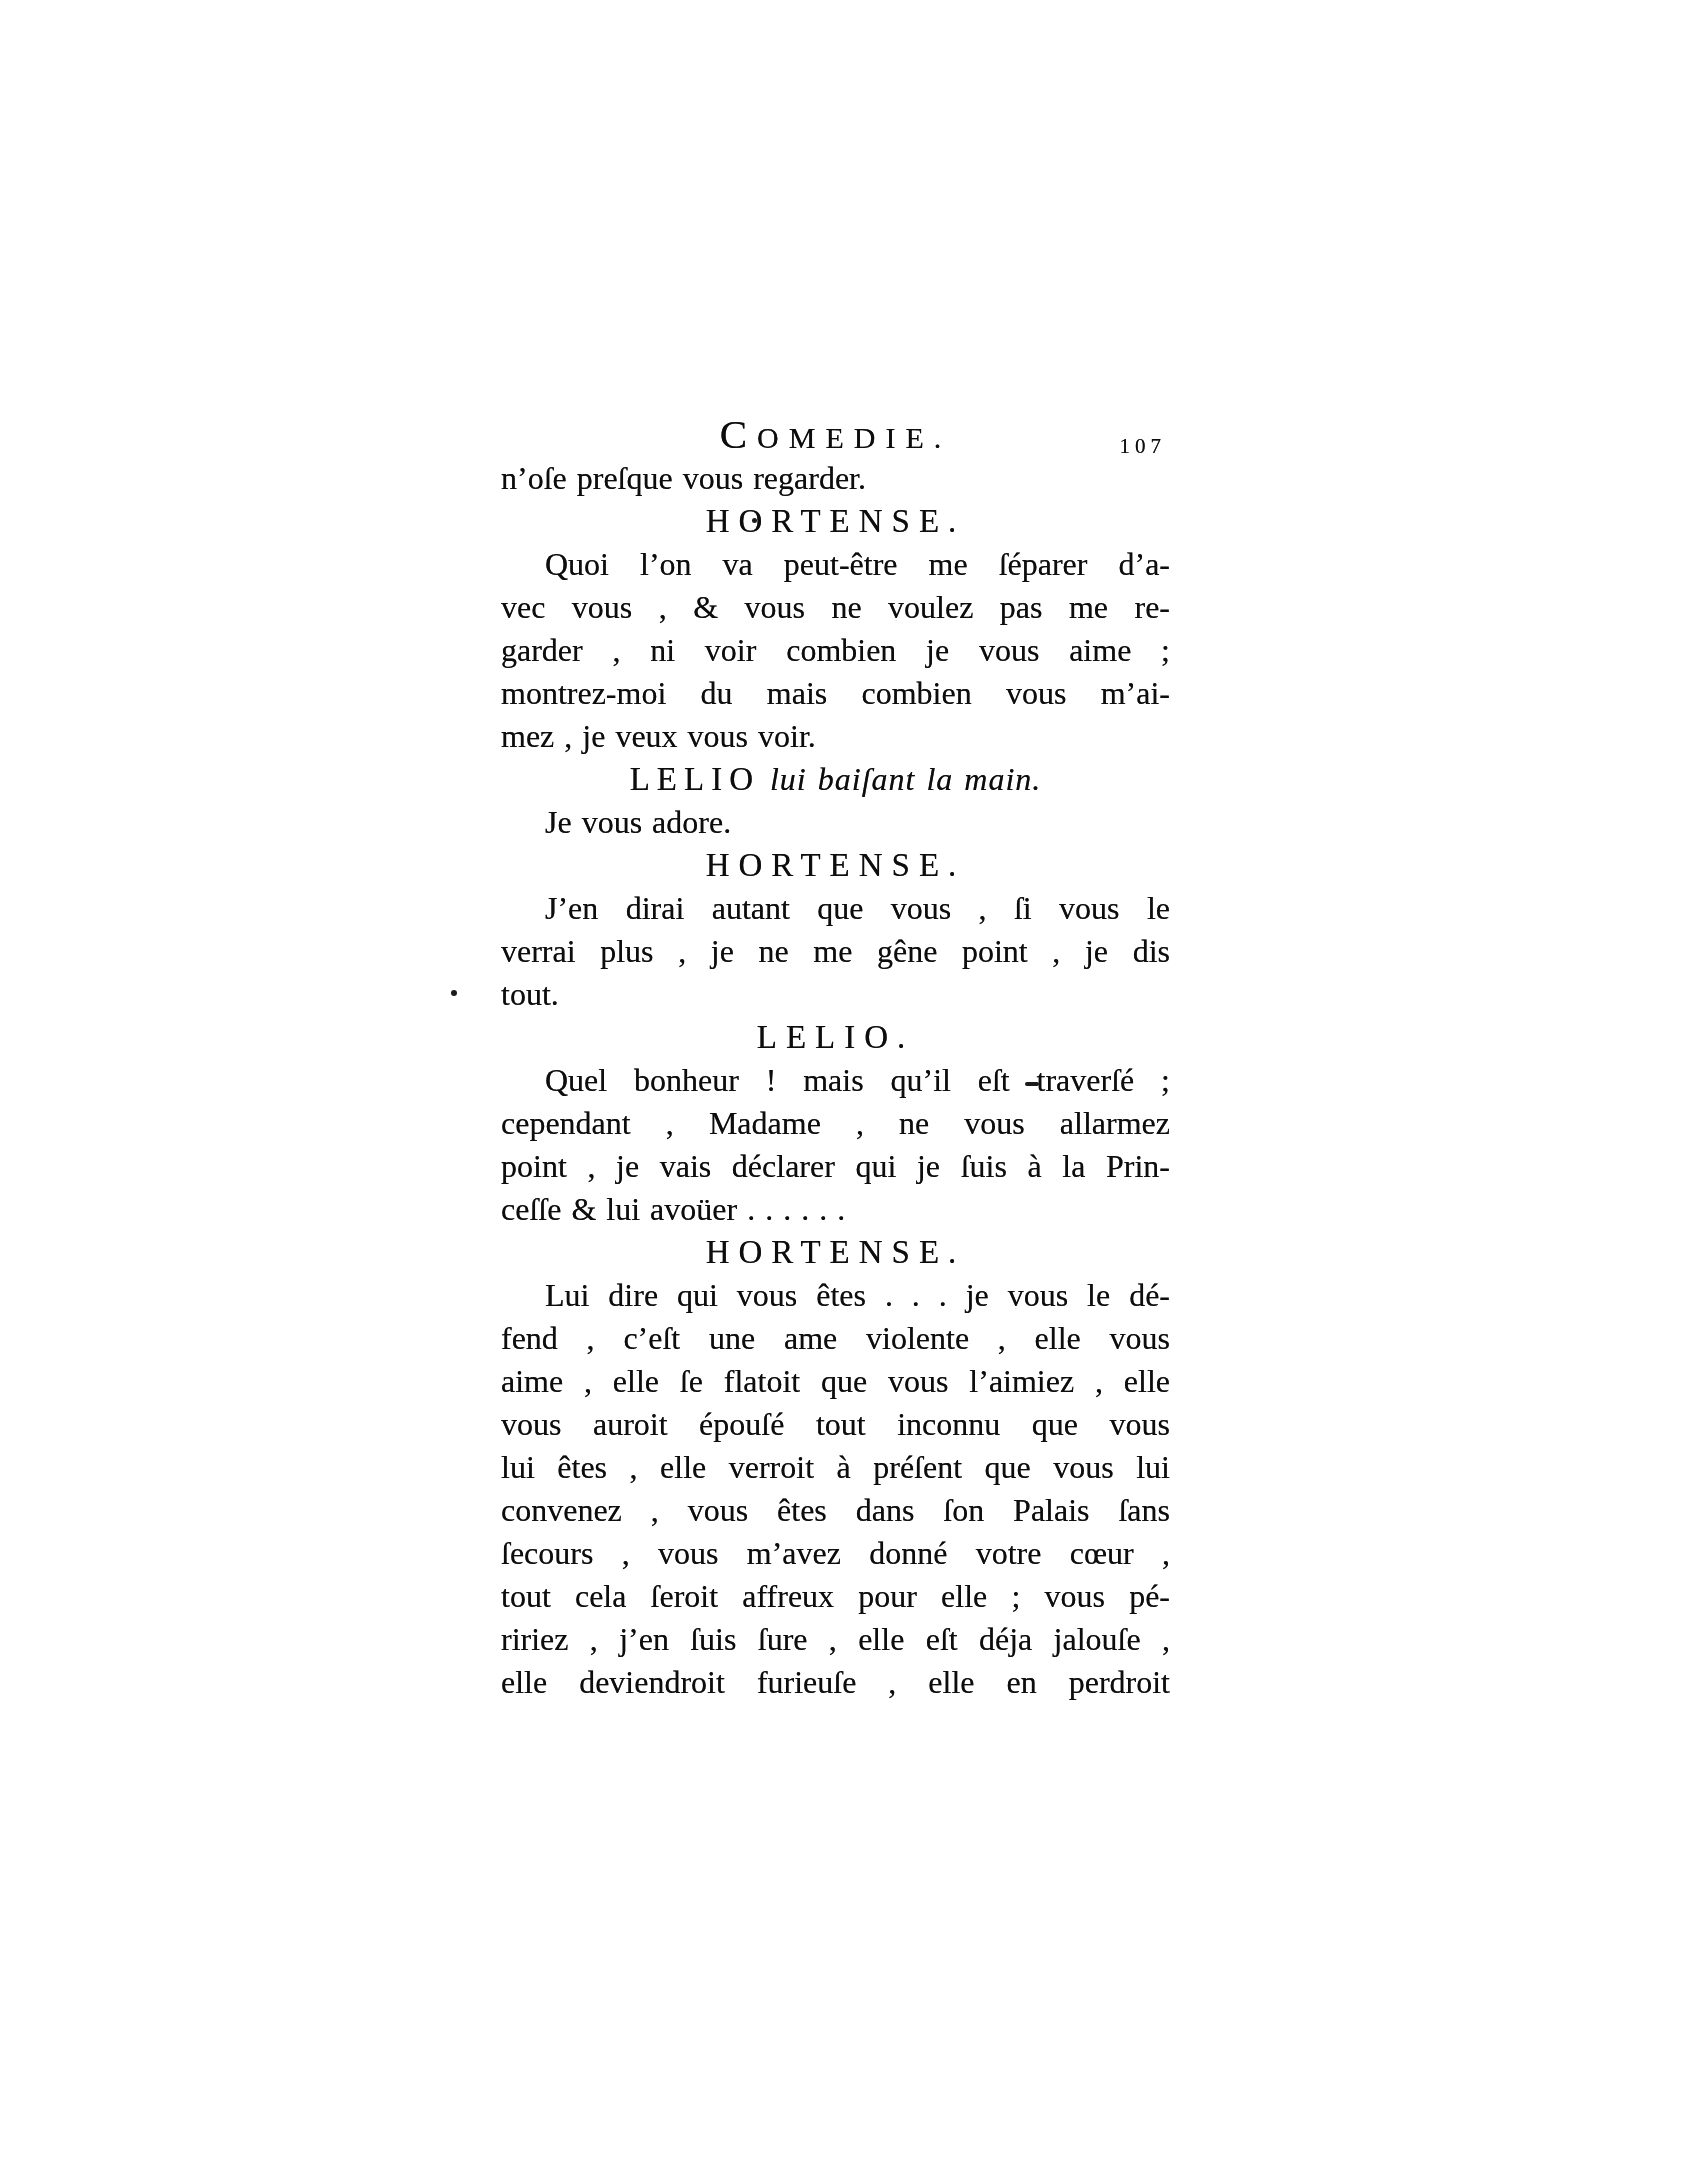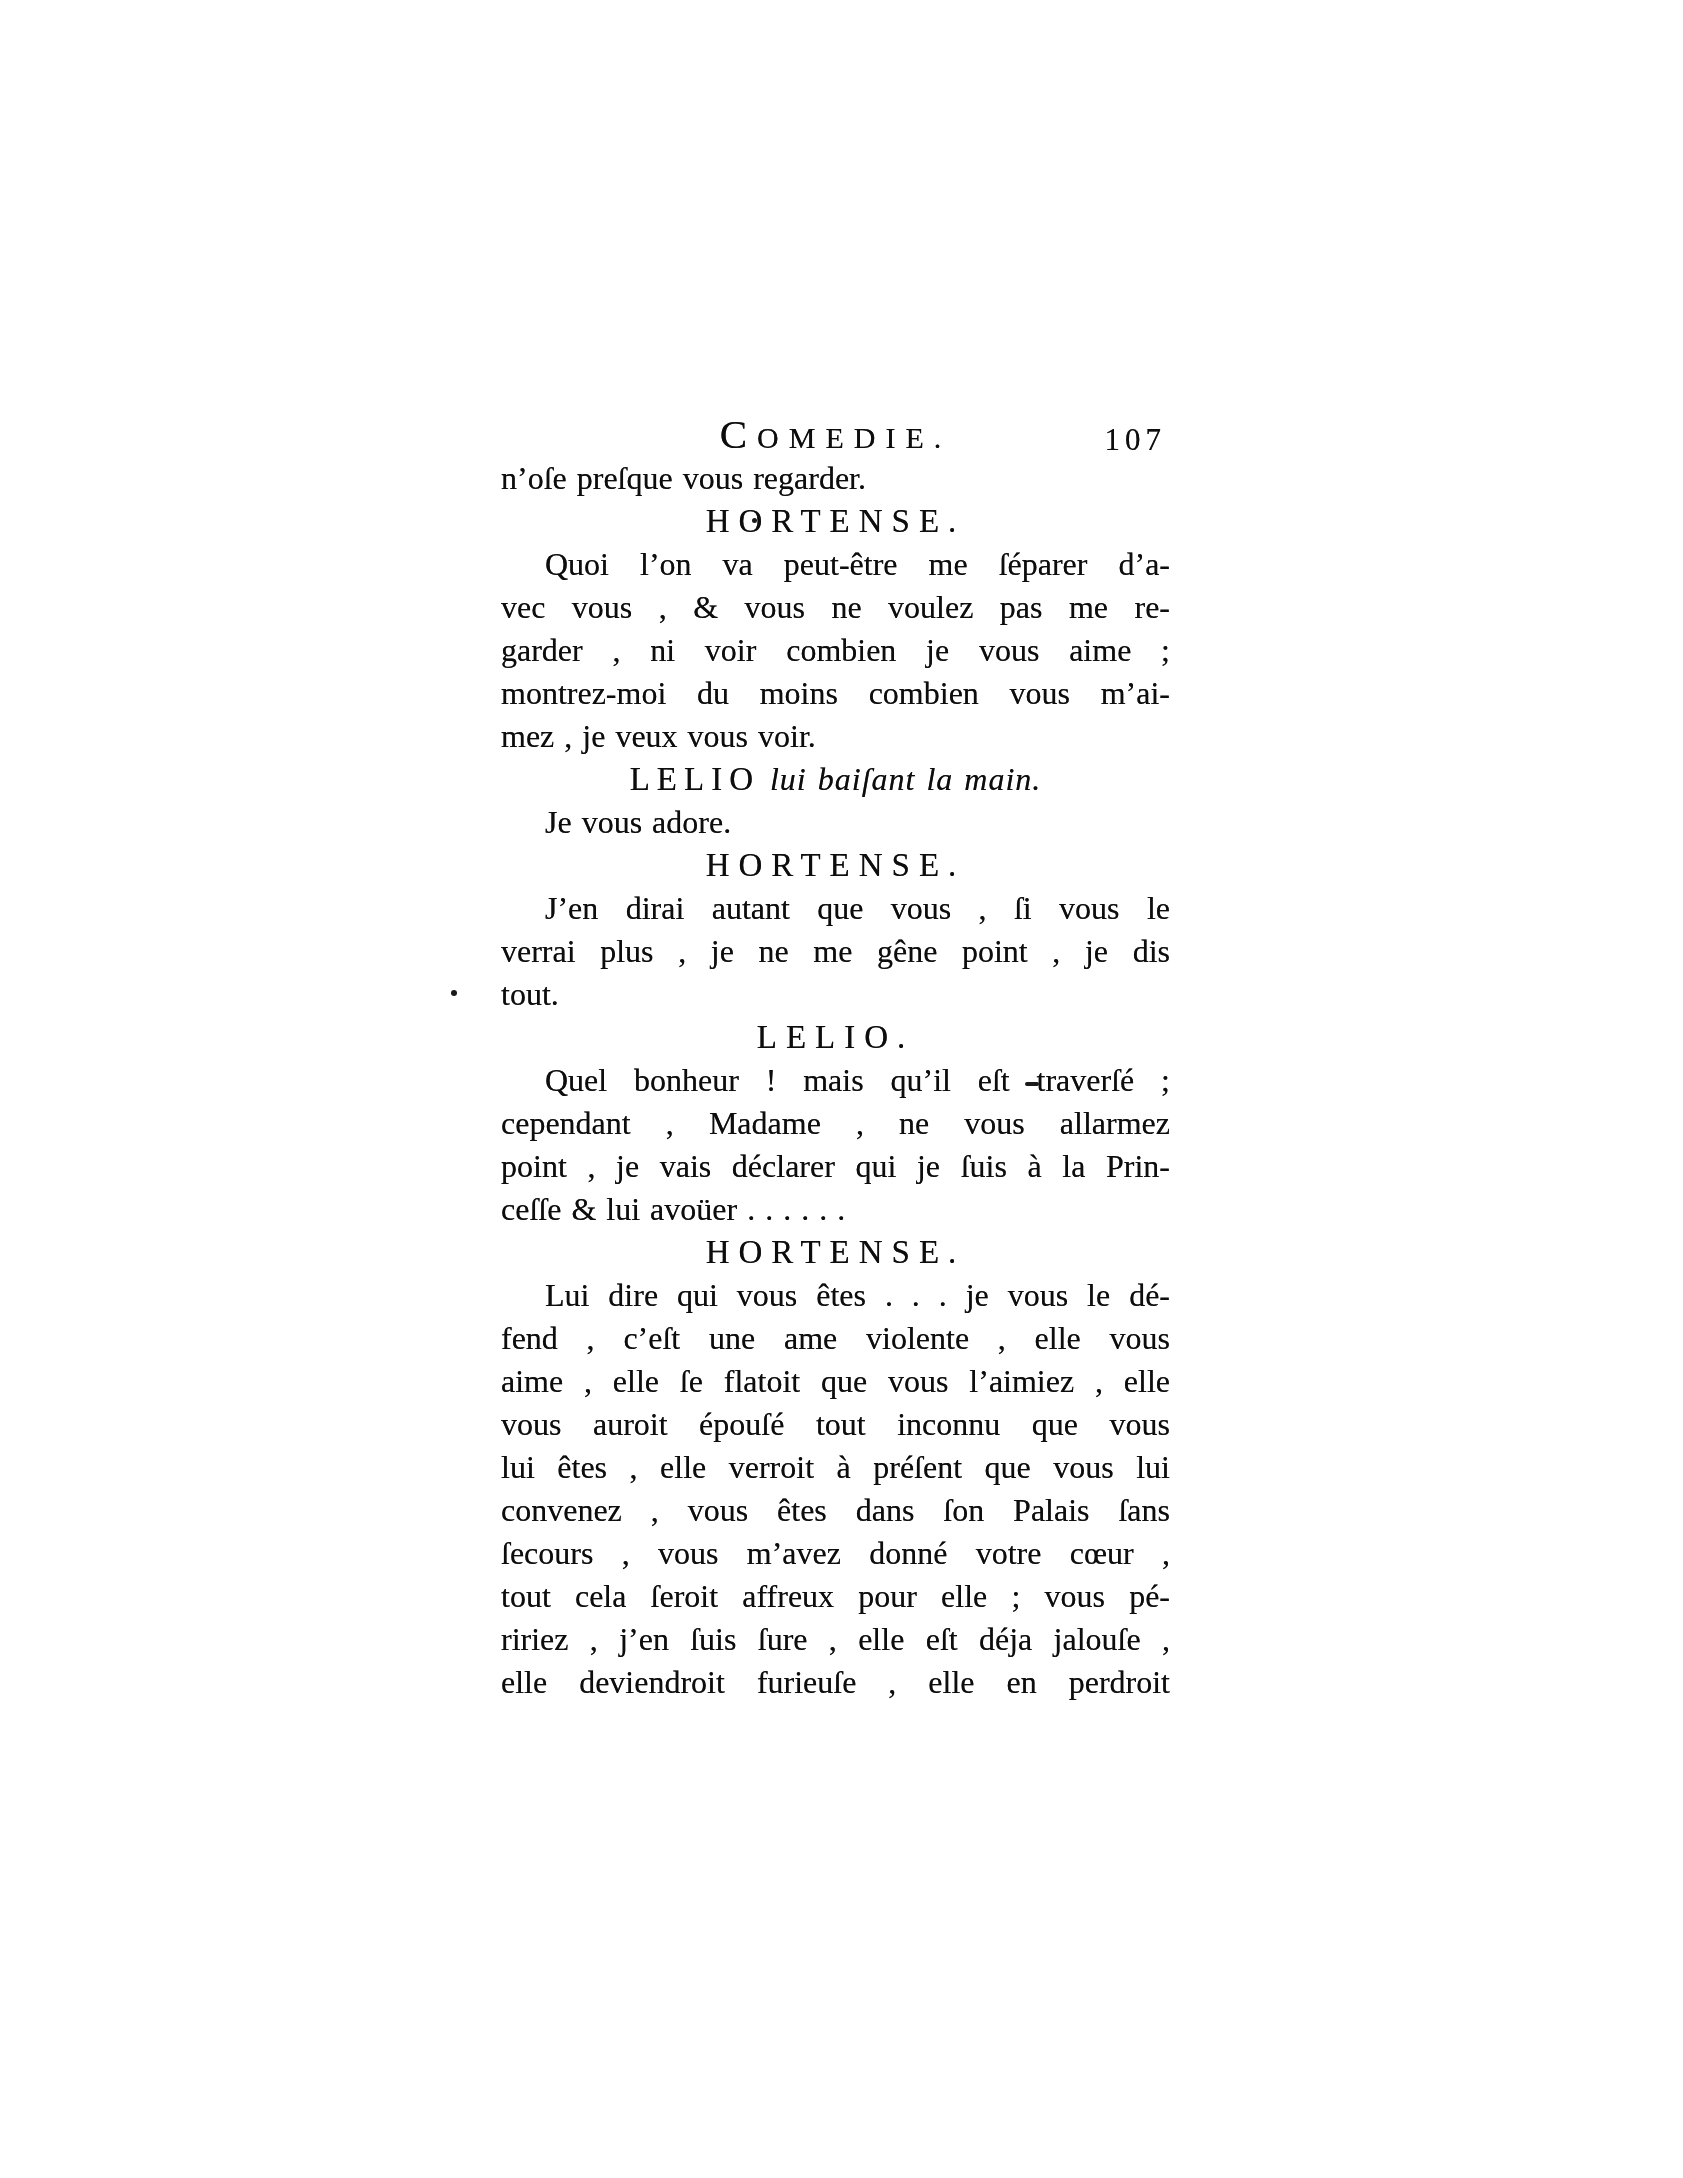--- a/index.html
+++ b/index.html
@@ -27,22 +27,22 @@
   .header-title {
     display: inline-block;
     font-size: 30px;
     letter-spacing: 10px;
     text-shadow: 0 0 0.5px rgba(0,0,0,0.7);
   }
   .header-title::first-letter { font-size: 41px; }
   .page-number {
     position: absolute;
     right: 4px;
-    top: 5px;
-    font-size: 31px;
+    top: 12px;
+    font-size: 21px;
     letter-spacing: 5px;
     text-shadow: 0 0 0.5px rgba(0,0,0,0.7);
   }
   .line {
     height: 43px;
     line-height: 43px;
     font-size: 32px;
     text-align: left;
     white-space: nowrap;
     text-shadow: 0 0 0.5px rgba(0,0,0,0.65);
@@ -82,21 +82,21 @@
     <div class="header-row">
       <span class="header-title">COMEDIE.</span>
       <span class="page-number">107</span>
     </div>
     <div>
         <div class="line body">n’oſe preſque vous regarder.</div>
         <div class="line speaker">HORTENSE.</div>
         <div class="line body indent justify">Quoi l’on va peut-être me ſéparer d’a-</div>
         <div class="line body justify">vec vous , &amp; vous ne voulez pas me re-</div>
         <div class="line body justify">garder , ni voir combien je vous aime ;</div>
-        <div class="line body justify">montrez-moi du moins combien vous m’ai-</div>
+        <div class="line body justify">montrez-moi du mais combien vous m’ai-</div>
         <div class="line body">mez , je veux vous voir.</div>
         <div class="line stage"><span class="sp-caps">LELIO</span> <span class="sp-it">lui baiſant la main.</span></div>
         <div class="line body indent">Je vous adore.</div>
         <div class="line speaker">HORTENSE.</div>
         <div class="line body indent justify">J’en dirai autant que vous , ſi vous le</div>
         <div class="line body justify">verrai plus , je ne me gêne point , je dis</div>
         <div class="line body">tout.</div>
         <div class="line speaker">LELIO.</div>
         <div class="line body indent justify">Quel bonheur ! mais qu’il eſt traverſé ;</div>
         <div class="line body justify">cependant , Madame , ne vous allarmez</div>

